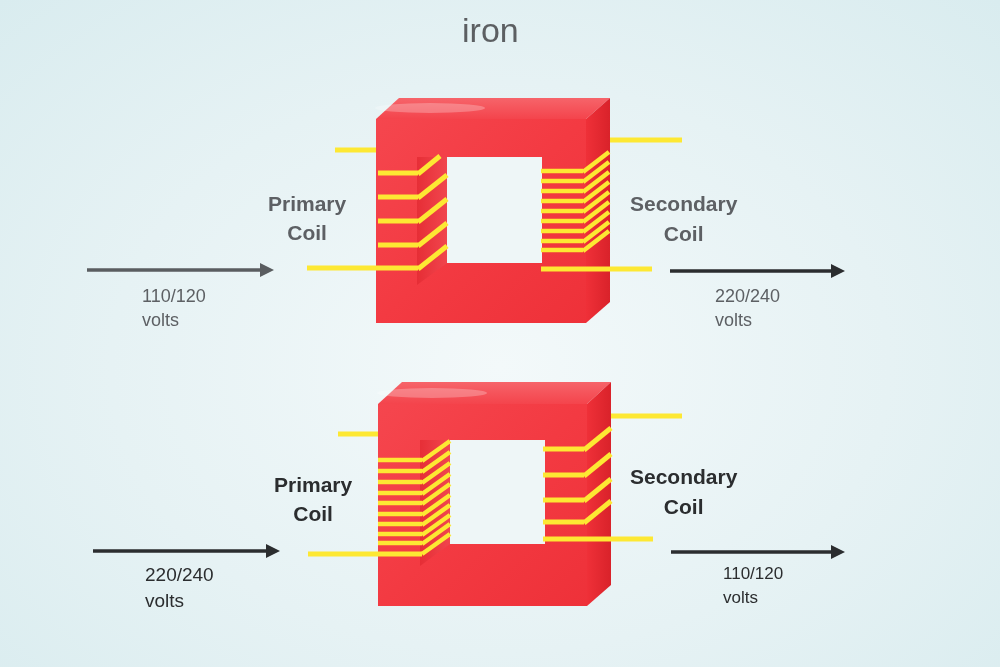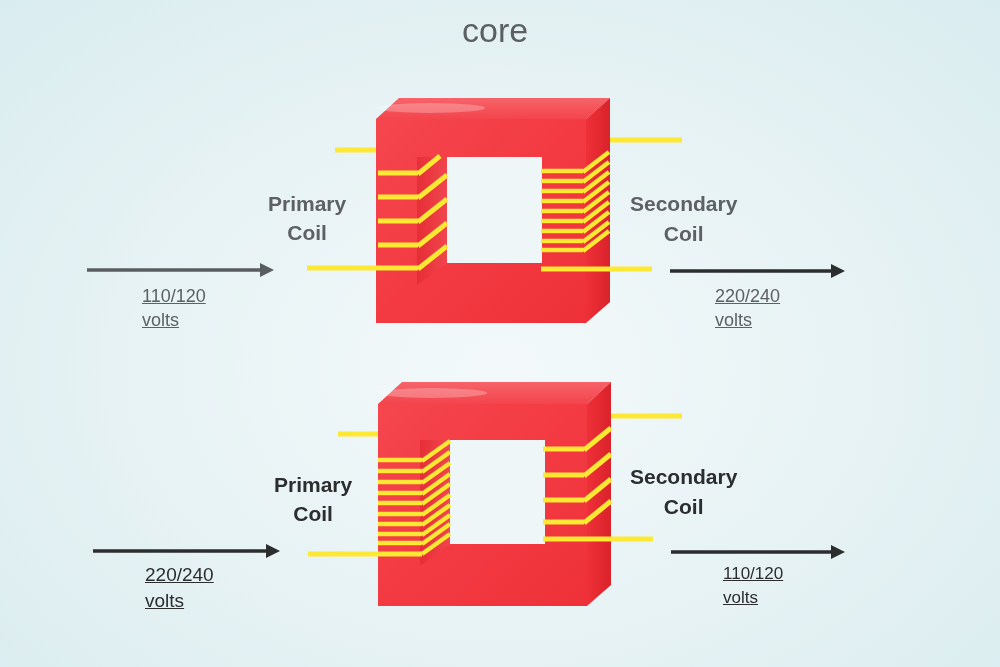--- a/index.html
+++ b/index.html
@@ -4,21 +4,21 @@
 <style>
   html, body { margin: 0; padding: 0; }
   body {
     width: 1000px; height: 667px; overflow: hidden; position: relative;
     background: radial-gradient(ellipse at 50% 55%, #f3f9fa 0%, #e6f2f4 55%, #d9ecef 100%);
     font-family: "Liberation Sans", "DejaVu Sans", sans-serif;
   }
   .label { position: absolute; line-height: 1.15; }
   .core-title { position: absolute; left: 462px; top: 8px; font-size: 34px; color: #5c5f62; line-height: 44px; }
   .coil-label { font-size: 21px; font-weight: bold; text-align: center; }
-  .volt-label { font-size: 18px; line-height: 24px; text-decoration: underline; }
+  .volt-label { font-size: 18px; line-height: 24px; }
   .top-text { color: #5d6064; }
   .bot-text { color: #2b2d2f; }
   svg.diagram { position: absolute; left: 0; top: 0; }
 </style>
 </head>
 <body>
 
 <svg class="diagram" width="1000" height="667" viewBox="0 0 1000 667">
   <defs>
     <linearGradient id="faceGrad" x1="0" y1="0" x2="1" y2="1">
@@ -154,21 +154,21 @@
       <line x1="543" y1="500" x2="584" y2="500"></line>
         <line x1="584" y1="501" x2="611" y2="479"></line>
       <line x1="543" y1="522" x2="584" y2="522"></line>
         <line x1="584" y1="523" x2="611" y2="501"></line>
       <line x1="543" y1="539" x2="653" y2="539"></line>
     </g>
   </g>
 </svg>
 
 <div class="core-title">
-  <div>core</div>
+  <div>iron</div>
 </div>
 
 <div class="label coil-label top-text" style="left:268px; top:189px; line-height:29px;">
   <div>Primary</div>
   <div>Coil</div>
 </div>
 <div class="label coil-label top-text" style="left:630px; top:189px; line-height:30px;">
   <div>Secondary</div>
   <div>Coil</div>
 </div>

